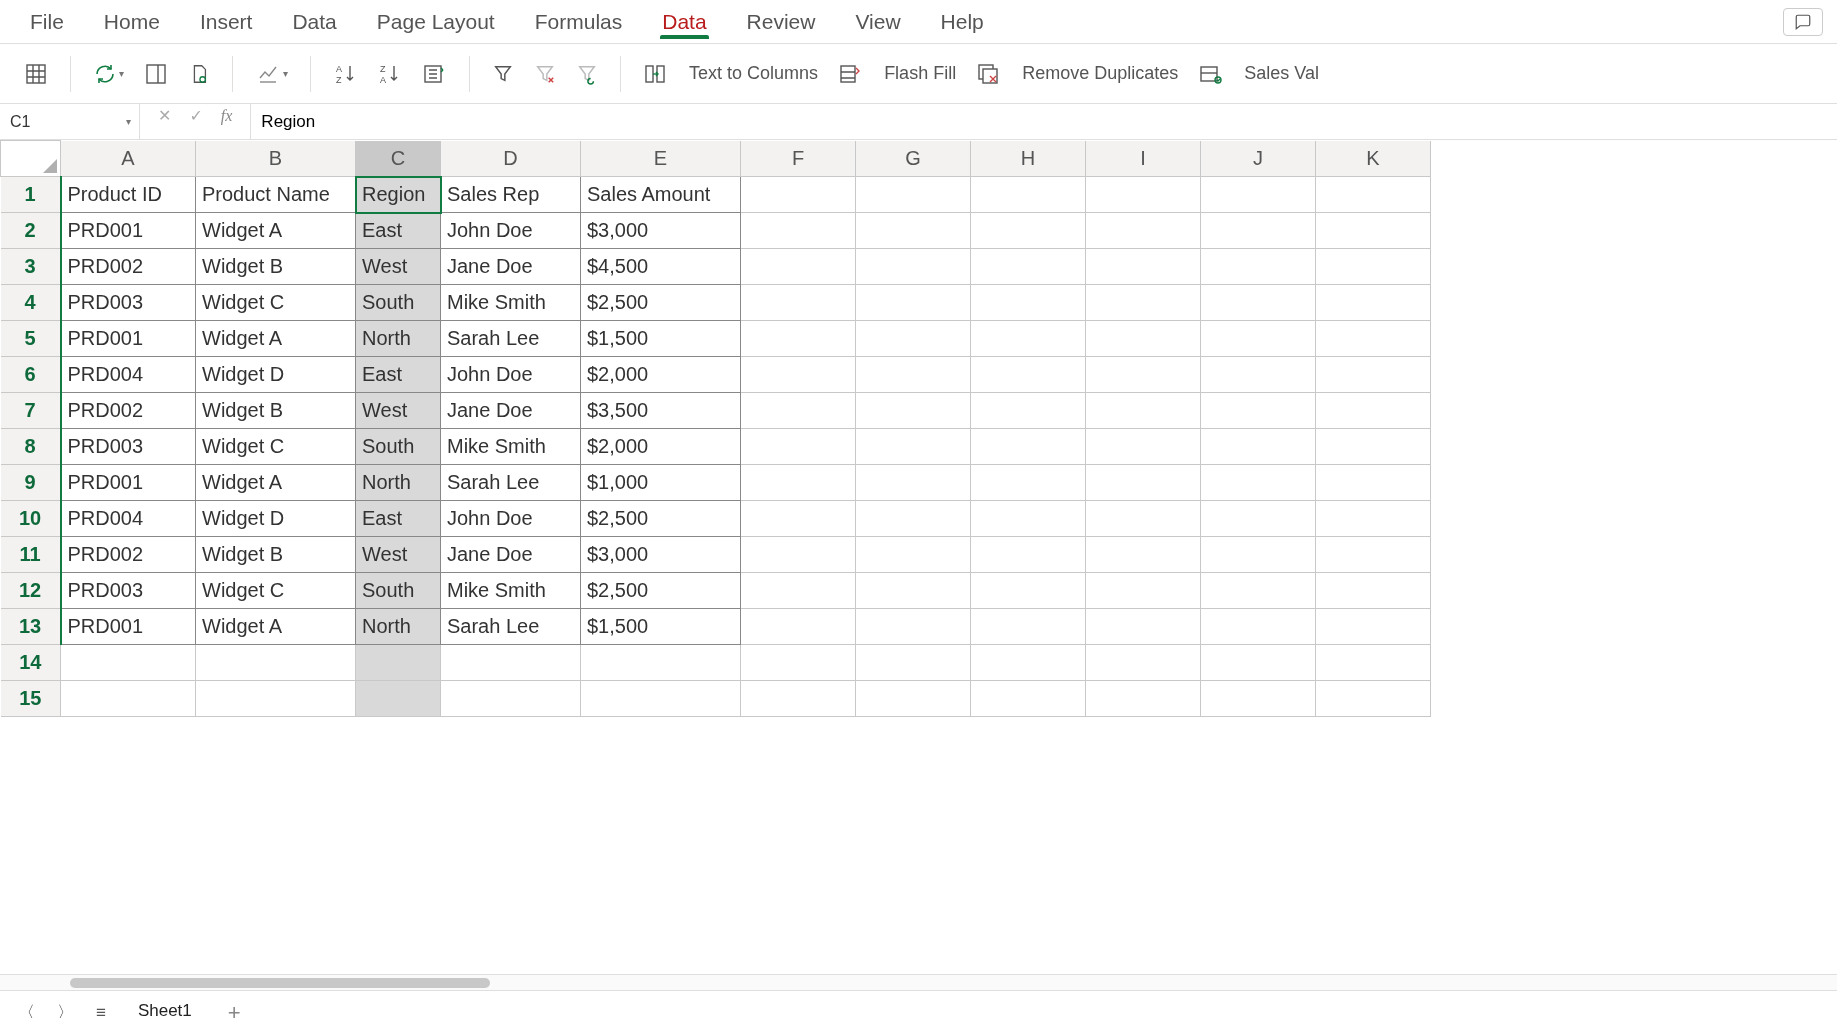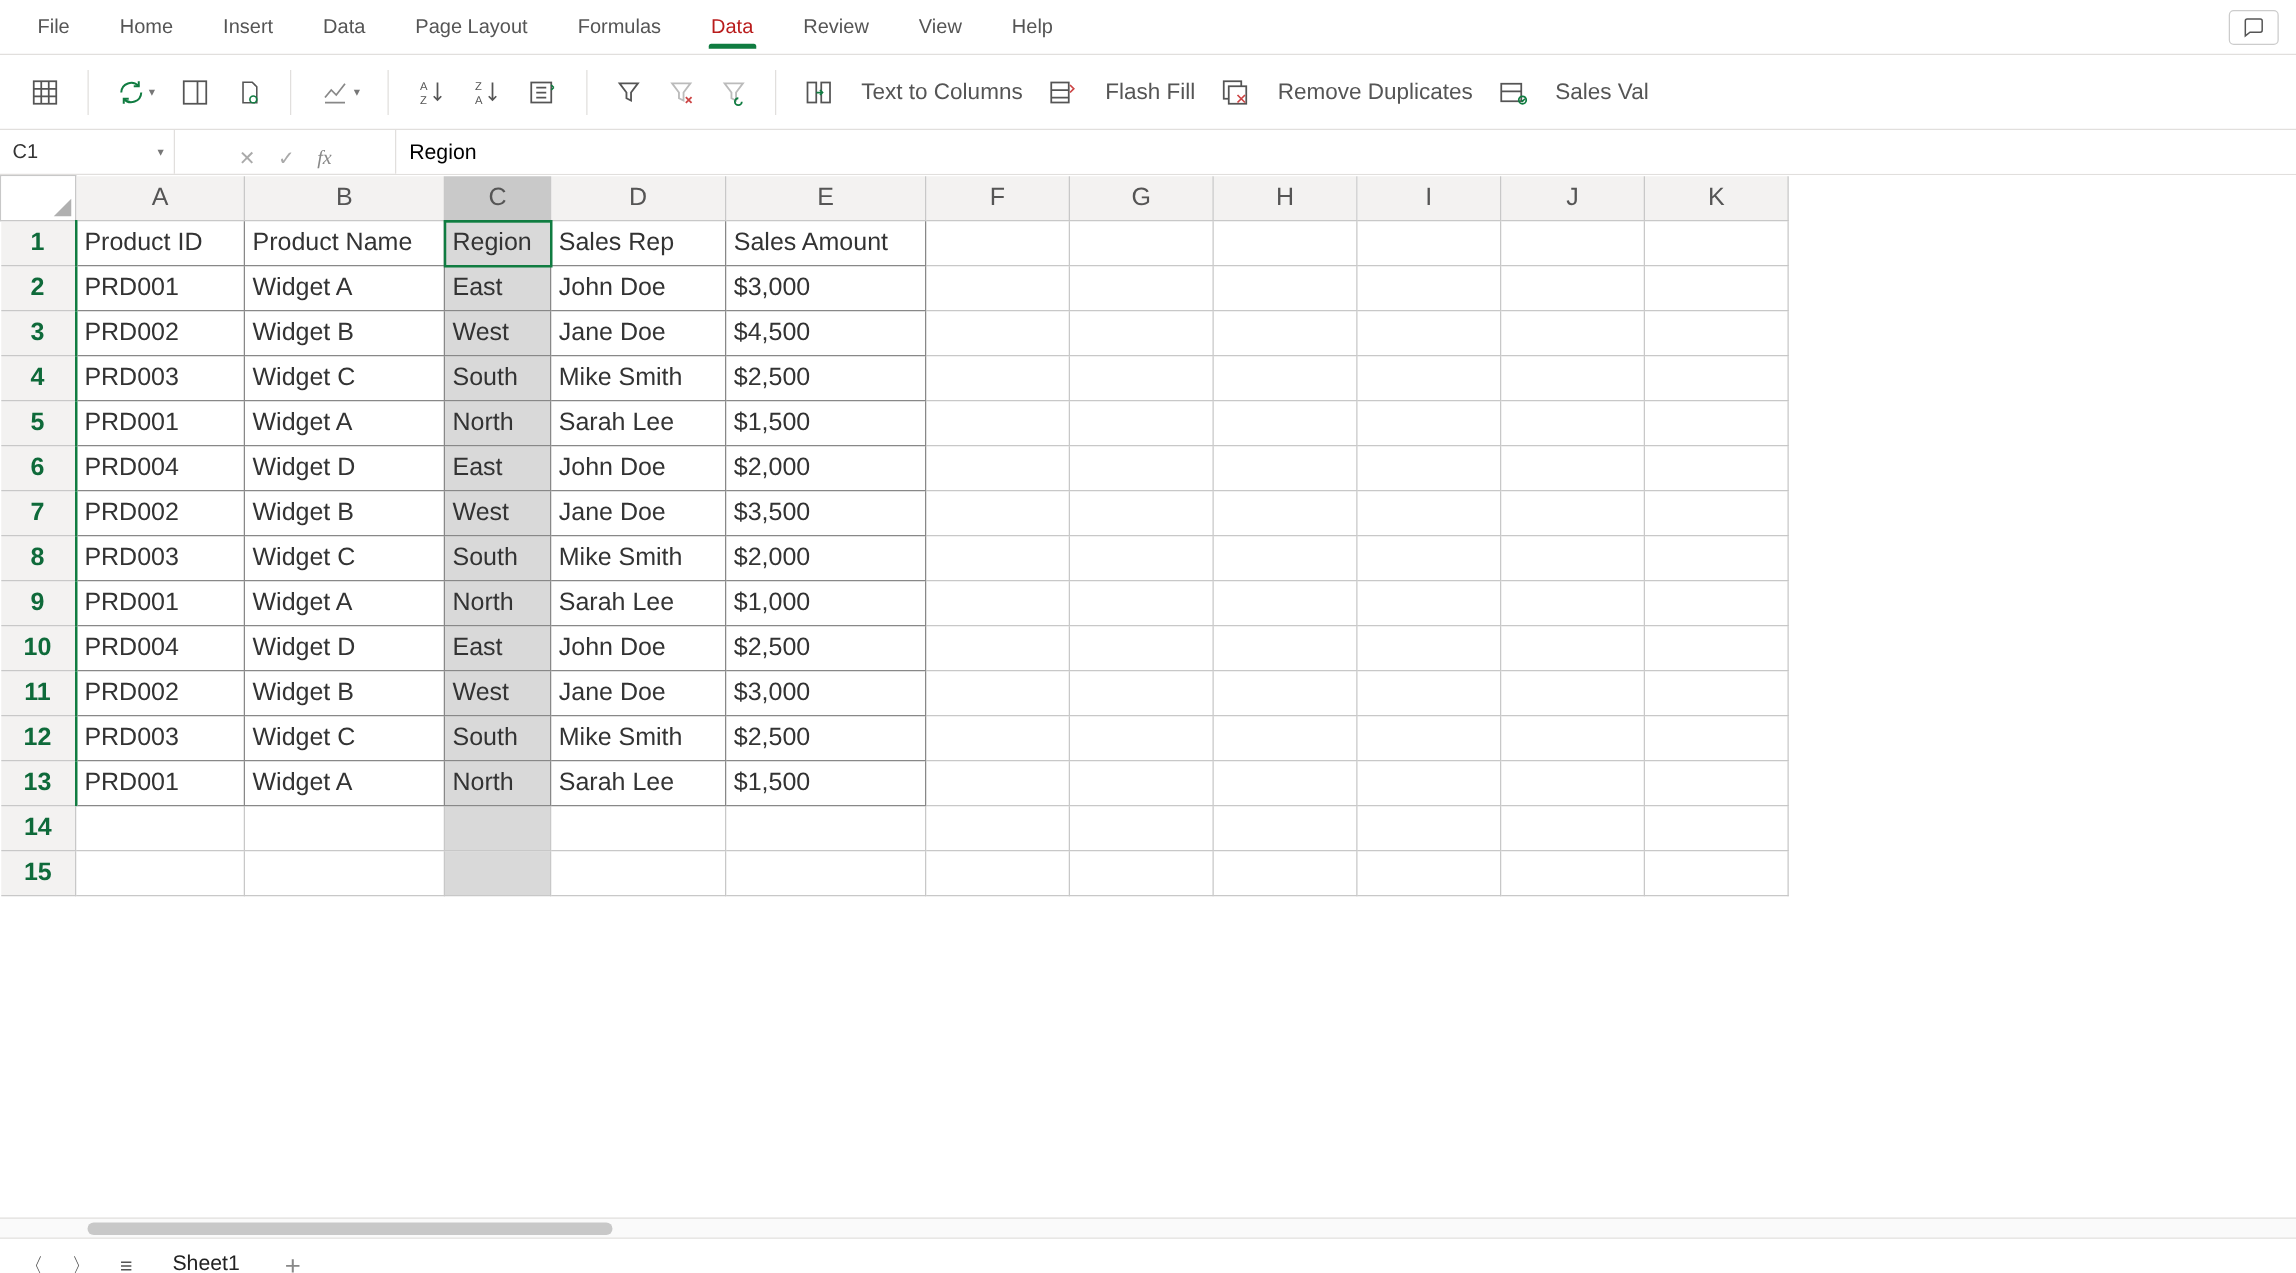--- a/index.html
+++ b/index.html
@@ -30,21 +30,21 @@
     align-items:center;
     height:44px;
     padding:0 10px;
     border-bottom:1px solid var(--ribbon-sep);
   }
   .tab{
     padding:0 20px;
     height:32px;
     display:flex;
     align-items:center;
-    font-size:16px;
+    font-size:21px;
     color:#555;
     cursor:pointer;
     position:relative;
   }
   .tab.active{color:#b91c1c;font-weight:500;}
   .tab.active::after{
     content:"";
     position:absolute;
     bottom:-1px;left:18px;right:18px;
     height:4px;background:var(--green);
@@ -69,26 +69,25 @@
     overflow:hidden;
   }
   .rib-btn{display:flex;align-items:center;justify-content:center;padding:4px 6px;cursor:pointer;border-radius:4px;}
   .rib-label{font-size:18px;margin-left:22px;white-space:nowrap;}
   .rib-sep{width:1px;height:36px;background:var(--ribbon-sep);margin:0 8px;}
   .chev{font-size:10px;margin-left:2px;color:#777;}
   svg{display:block;}
 
   
   .formula-bar{
-    display:flex;align-items:flex-end;
+    display:flex;align-items:flex-start;
     height:36px;
     border-bottom:1px solid var(--ribbon-sep);
     background:#fff;
     font-size:16px;
-    gap:33px;
   }
   .name-box{
     width:140px;height:100%;
     border-right:1px solid var(--ribbon-sep);
     display:flex;align-items:center;
     padding:0 10px;
     position:relative;
   }
   .name-box .chev{position:absolute;right:8px;}
   .fb-btns{display:flex;align-items:center;gap:6px;padding:0 12px;color:#aaa;}

